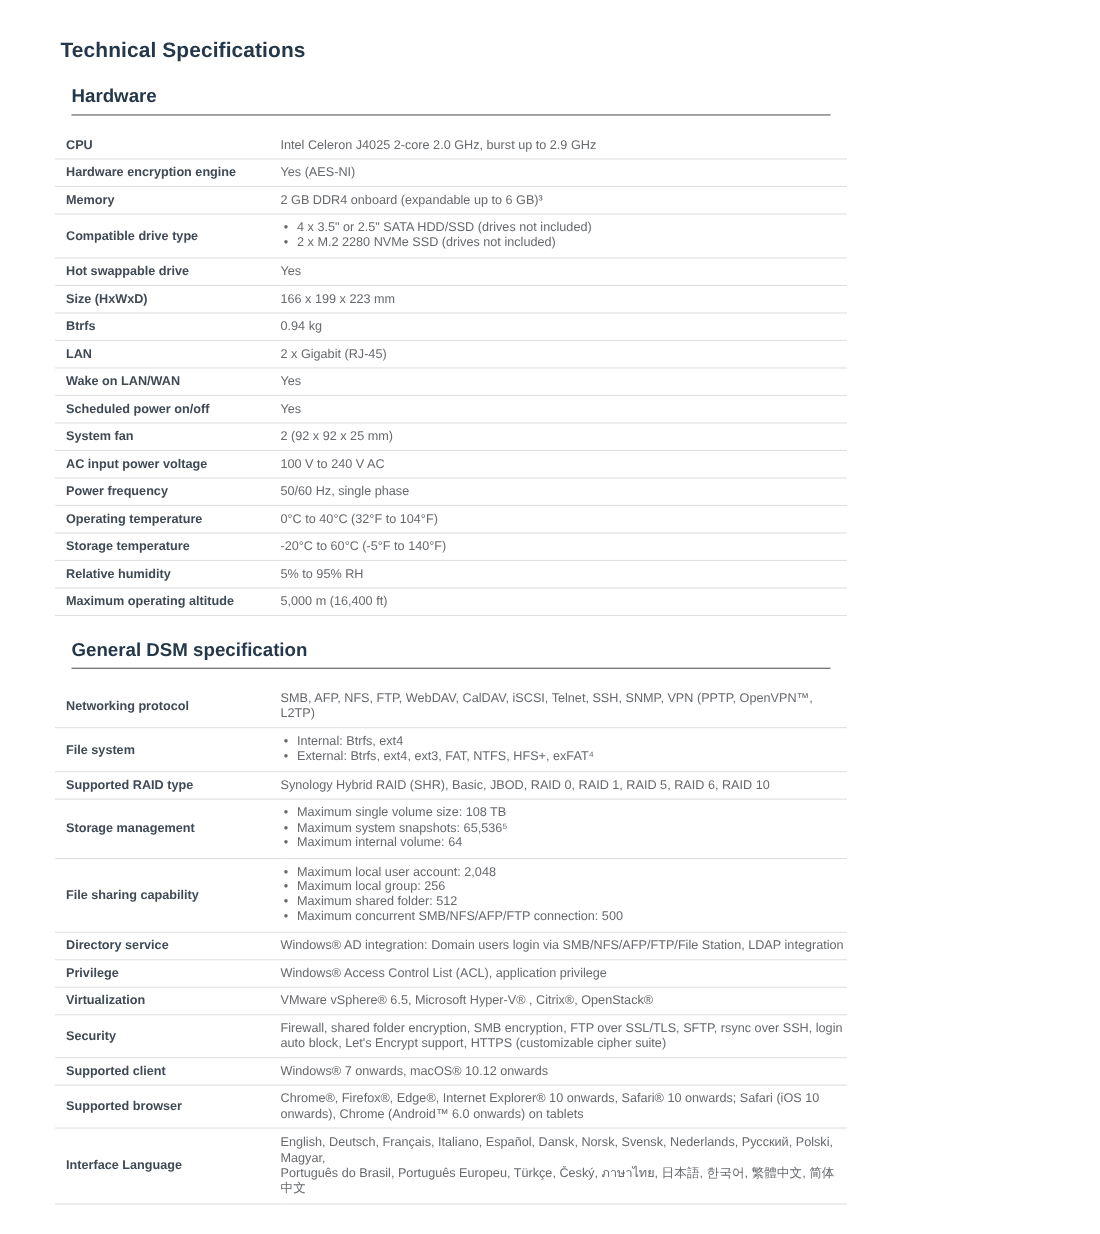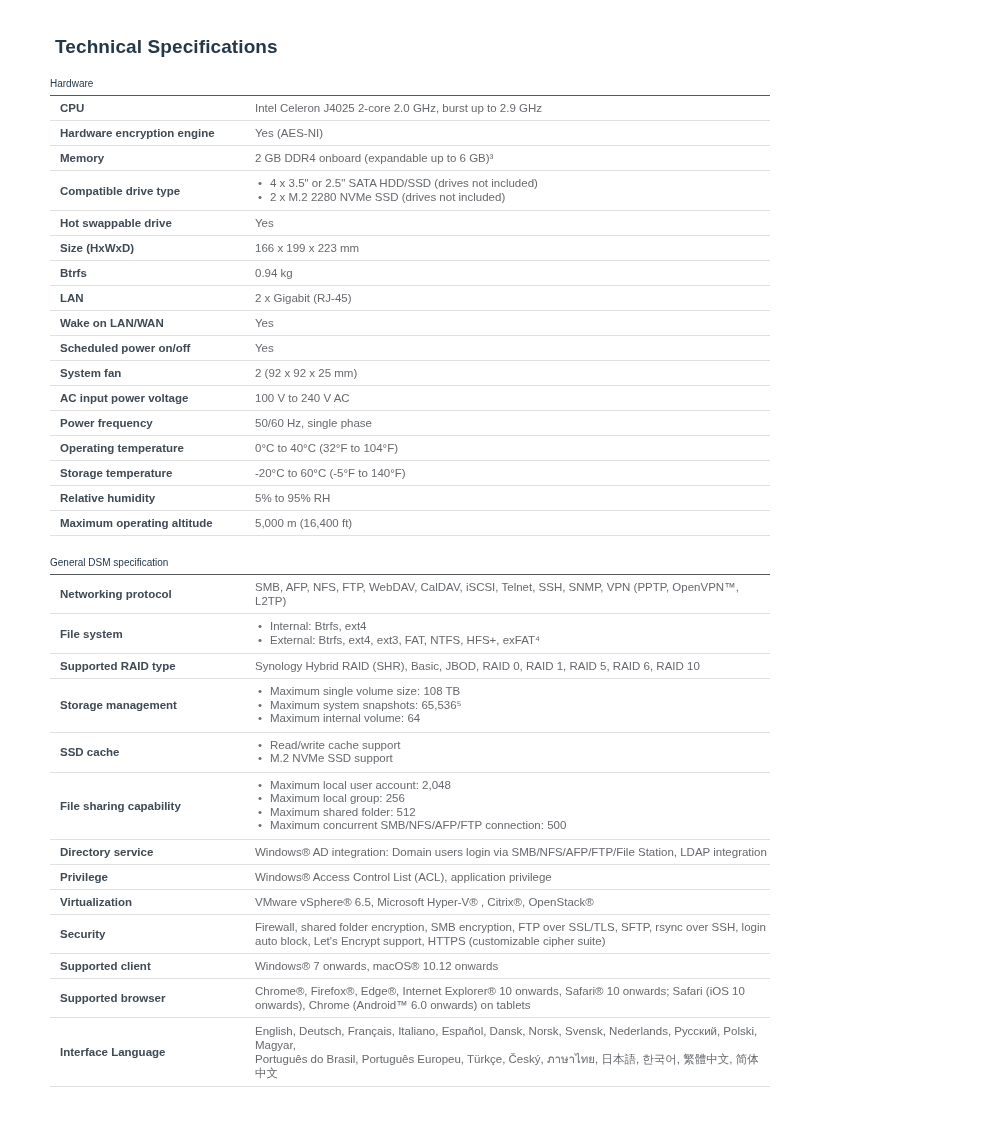--- a/index.html
+++ b/index.html
@@ -26,24 +26,24 @@
   h1.page-title {
     margin: 0 0 20px 5px;
     font-size: 19px;
     font-weight: bold;
     color: var(--heading-color);
     letter-spacing: 0.1px;
   }
   section.spec-section { margin: 0; }
   section.spec-section + section.spec-section { margin-top: 21px; }
   h2.section-heading {
-    margin: 0;
+    margin: 15px;
     padding: 0 0 6px 0;
-    font-size: 10px;
-    font-weight: normal;
+    font-size: 17px;
+    font-weight: bold;
     color: var(--heading-color);
     border-bottom: 1.5px solid var(--rule-dark);
   }
   table.spec-table {
     width: 100%;
     border-collapse: collapse;
     table-layout: fixed;
   }
   table.spec-table td {
     border-bottom: 1px solid var(--rule-light);
@@ -191,29 +191,20 @@
               <td class="spec-label">Storage management</td>
               <td class="spec-value multiline">
                 <ul class="bullet-list">
                   <li>Maximum single volume size: 108 TB</li>
                   <li>Maximum system snapshots: 65,536⁵</li>
                   <li>Maximum internal volume: 64</li>
                 </ul>
               </td>
             </tr>
             <tr>
-              <td class="spec-label">SSD cache</td>
-              <td class="spec-value multiline">
-                <ul class="bullet-list">
-                  <li>Read/write cache support</li>
-                  <li>M.2 NVMe SSD support</li>
-                </ul>
-              </td>
-            </tr>
-            <tr>
               <td class="spec-label">File sharing capability</td>
               <td class="spec-value multiline">
                 <ul class="bullet-list">
                   <li>Maximum local user account: 2,048</li>
                   <li>Maximum local group: 256</li>
                   <li>Maximum shared folder: 512</li>
                   <li>Maximum concurrent SMB/NFS/AFP/FTP connection: 500</li>
                 </ul>
               </td>
             </tr>

